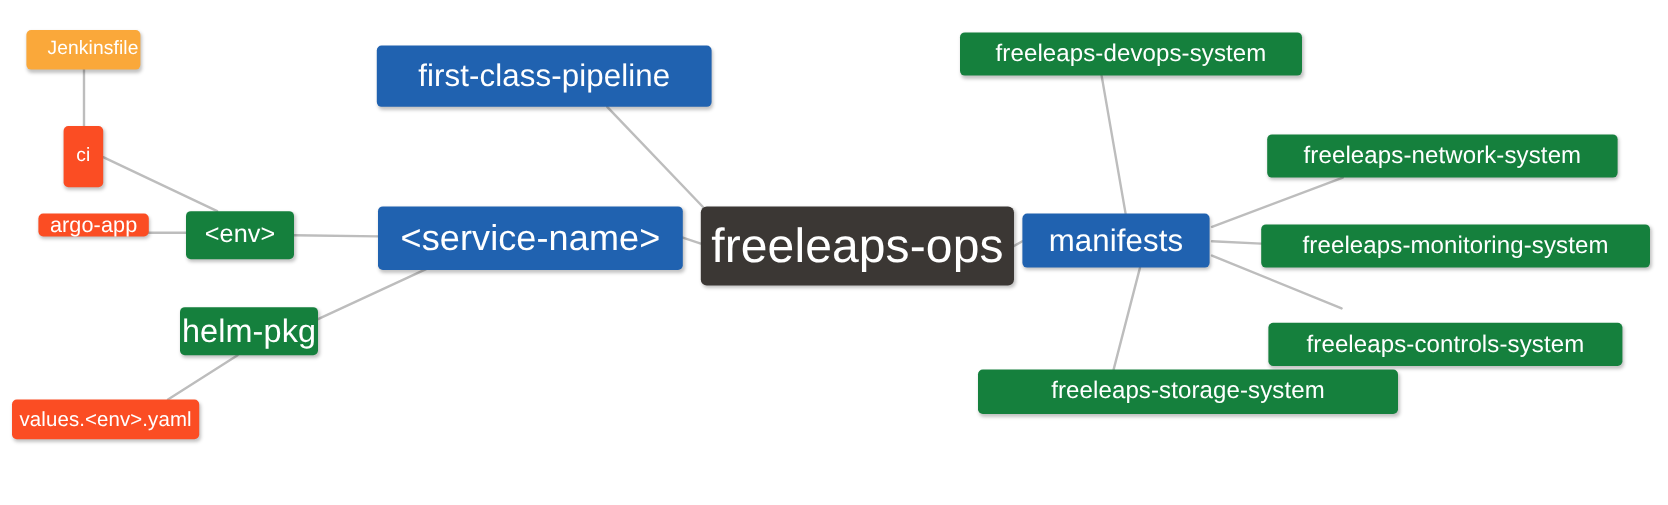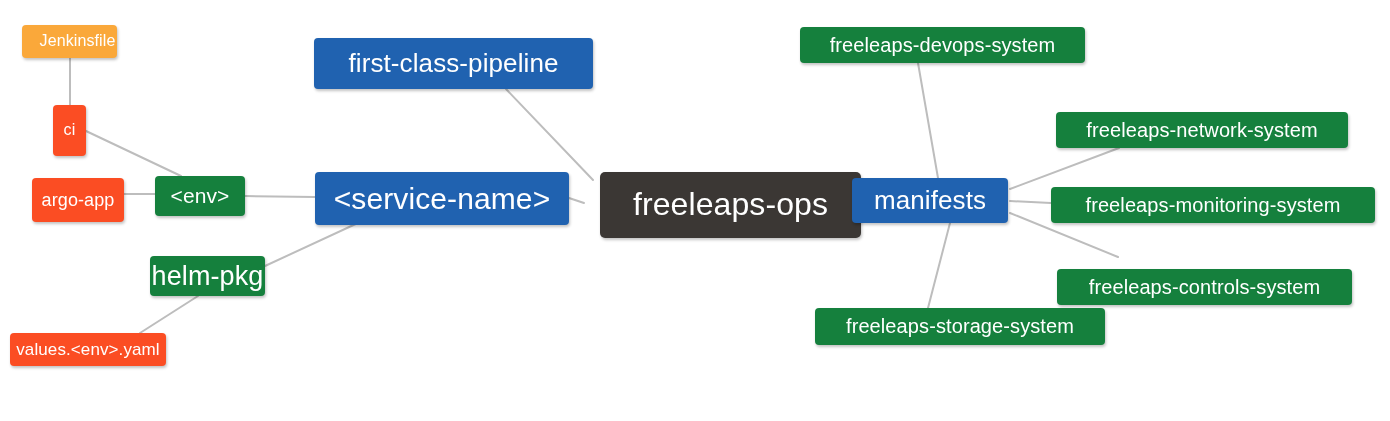--- a/index.html
+++ b/index.html
@@ -64,29 +64,29 @@
       <line x1="155" y1="194" x2="124" y2="194" stroke="#bdbdbd" stroke-width="2" stroke-linecap="round"></line>
       <line x1="70" y1="105" x2="70" y2="58" stroke="#bdbdbd" stroke-width="2" stroke-linecap="round"></line>
       <line x1="198" y1="296" x2="140" y2="333" stroke="#bdbdbd" stroke-width="2" stroke-linecap="round"></line>
       <line x1="938" y1="178" x2="918" y2="63" stroke="#bdbdbd" stroke-width="2" stroke-linecap="round"></line>
       <line x1="1010" y1="189" x2="1119" y2="148" stroke="#bdbdbd" stroke-width="2" stroke-linecap="round"></line>
       <line x1="1010" y1="201" x2="1051" y2="203" stroke="#bdbdbd" stroke-width="2" stroke-linecap="round"></line>
       <line x1="1010" y1="213" x2="1118" y2="257" stroke="#bdbdbd" stroke-width="2" stroke-linecap="round"></line>
       <line x1="950" y1="223" x2="928" y2="308" stroke="#bdbdbd" stroke-width="2" stroke-linecap="round"></line>
     </svg>
   <div id="node-layer">
-      <div class="node n-root" style="left: 584px; top: 172px; width: 261px; height: 66px; font-size: 32px; margin-left: 16px;">freeleaps-ops</div>
+      <div class="node n-root" style="left: 584px; top: 172px; width: 261px; height: 66px; font-size: 40px;">freeleaps-ops</div>
       <div class="node n-blue" style="left: 315px; top: 172px; width: 254px; height: 53px; font-size: 30px;">&lt;service-name&gt;</div>
       <div class="node n-blue" style="left: 314px; top: 38px; width: 279px; height: 51px; font-size: 26px;">first-class-pipeline</div>
       <div class="node n-blue" style="left: 852px; top: 178px; width: 156px; height: 45px; font-size: 26px;">manifests</div>
       <div class="node n-green" style="left: 155px; top: 176px; width: 90px; height: 40px; font-size: 21px;">&lt;env&gt;</div>
       <div class="node n-green" style="left: 150px; top: 256px; width: 115px; height: 40px; font-size: 27px;">helm-pkg</div>
       <div class="node n-green" style="left: 800px; top: 27px; width: 285px; height: 36px; font-size: 20px;">freeleaps-devops-system</div>
       <div class="node n-green" style="left: 1056px; top: 112px; width: 292px; height: 36px; font-size: 20px;">freeleaps-network-system</div>
       <div class="node n-green" style="left: 1051px; top: 187px; width: 324px; height: 36px; font-size: 20px;">freeleaps-monitoring-system</div>
       <div class="node n-green" style="left: 1057px; top: 257px; width: 295px; height: 36px; font-size: 20px; margin-top: 12px;">freeleaps-controls-system</div>
-      <div class="node n-green" style="left: 815px; top: 308px; width: 290px; height: 37px; font-size: 20px;">freeleaps-storage-system</div>
+      <div class="node n-green" style="left: 815px; top: 308px; width: 350px; height: 37px; font-size: 20px;">freeleaps-storage-system</div>
       <div class="node n-orange" style="left: 22px; top: 25px; width: 95px; height: 33px; font-size: 16px; padding-left: 16px;">Jenkinsfile</div>
       <div class="node n-red" style="left: 53px; top: 105px; width: 33px; height: 51px; font-size: 16px;">ci</div>
-      <div class="node n-red" style="left: 32px; top: 178px; width: 92px; height: 44px; font-size: 18px;">argo-app</div>
+      <div class="node n-red" style="left: 32px; top: 178px; width: 92px; height: 19px; font-size: 18px;">argo-app</div>
       <div class="node n-red" style="left: 10px; top: 333px; width: 156px; height: 33px; font-size: 17px;">values.&lt;env&gt;.yaml</div>
     </div>
 </div>
 
 </body></html>

